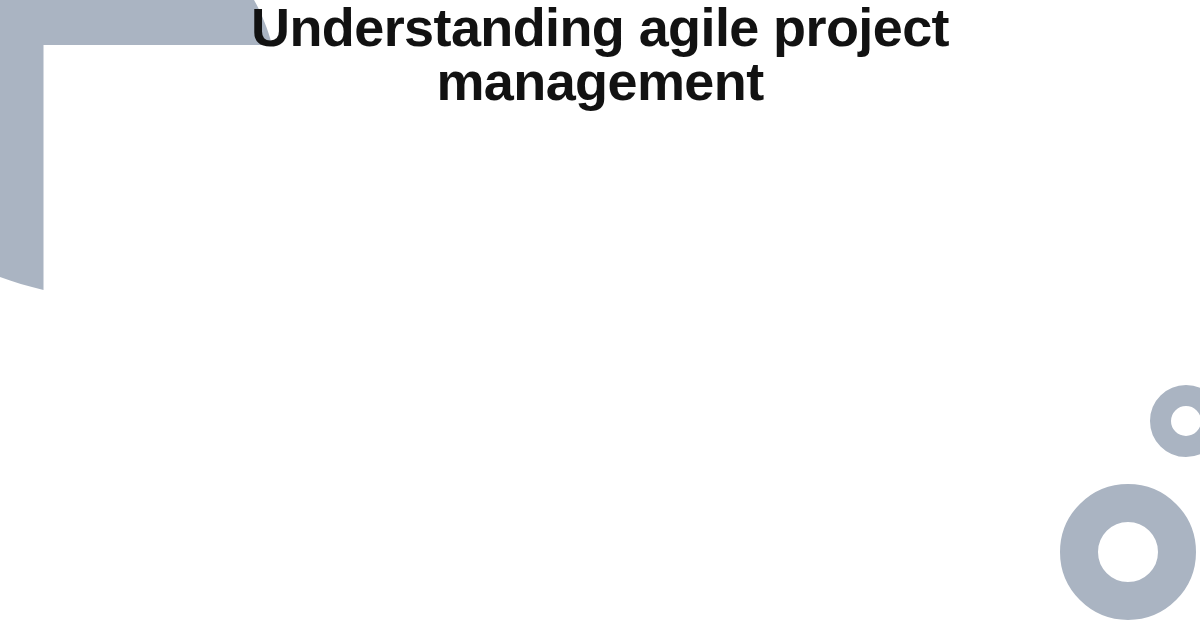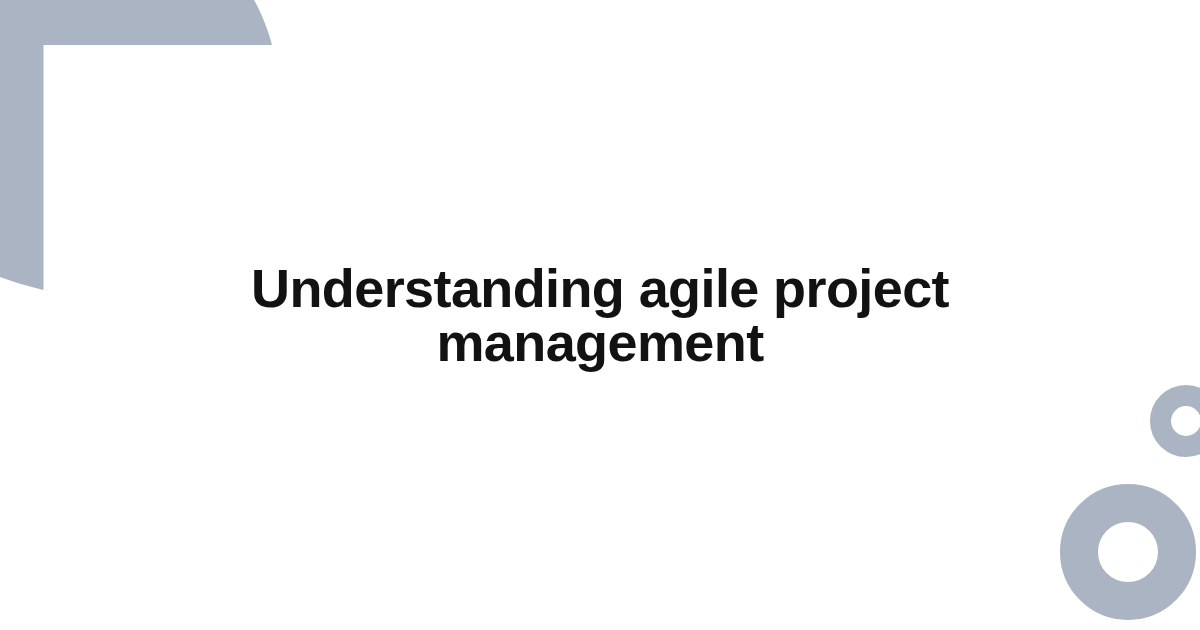--- a/index.html
+++ b/index.html
@@ -32,21 +32,21 @@
   }
 
   
   #title-block {
     position: absolute;
     left: 0;
     top: 0;
     width: 1200px;
     height: 630px;
     display: flex;
-    align-items: center;
+    align-items: flex-start;
     justify-content: center;
     box-sizing: border-box;
     padding: 0 230px;
   }
 
   #page-title {
     margin: 0;
     width: 100%;
     text-align: center;
     font-family: "Liberation Sans", "DejaVu Sans", sans-serif;

